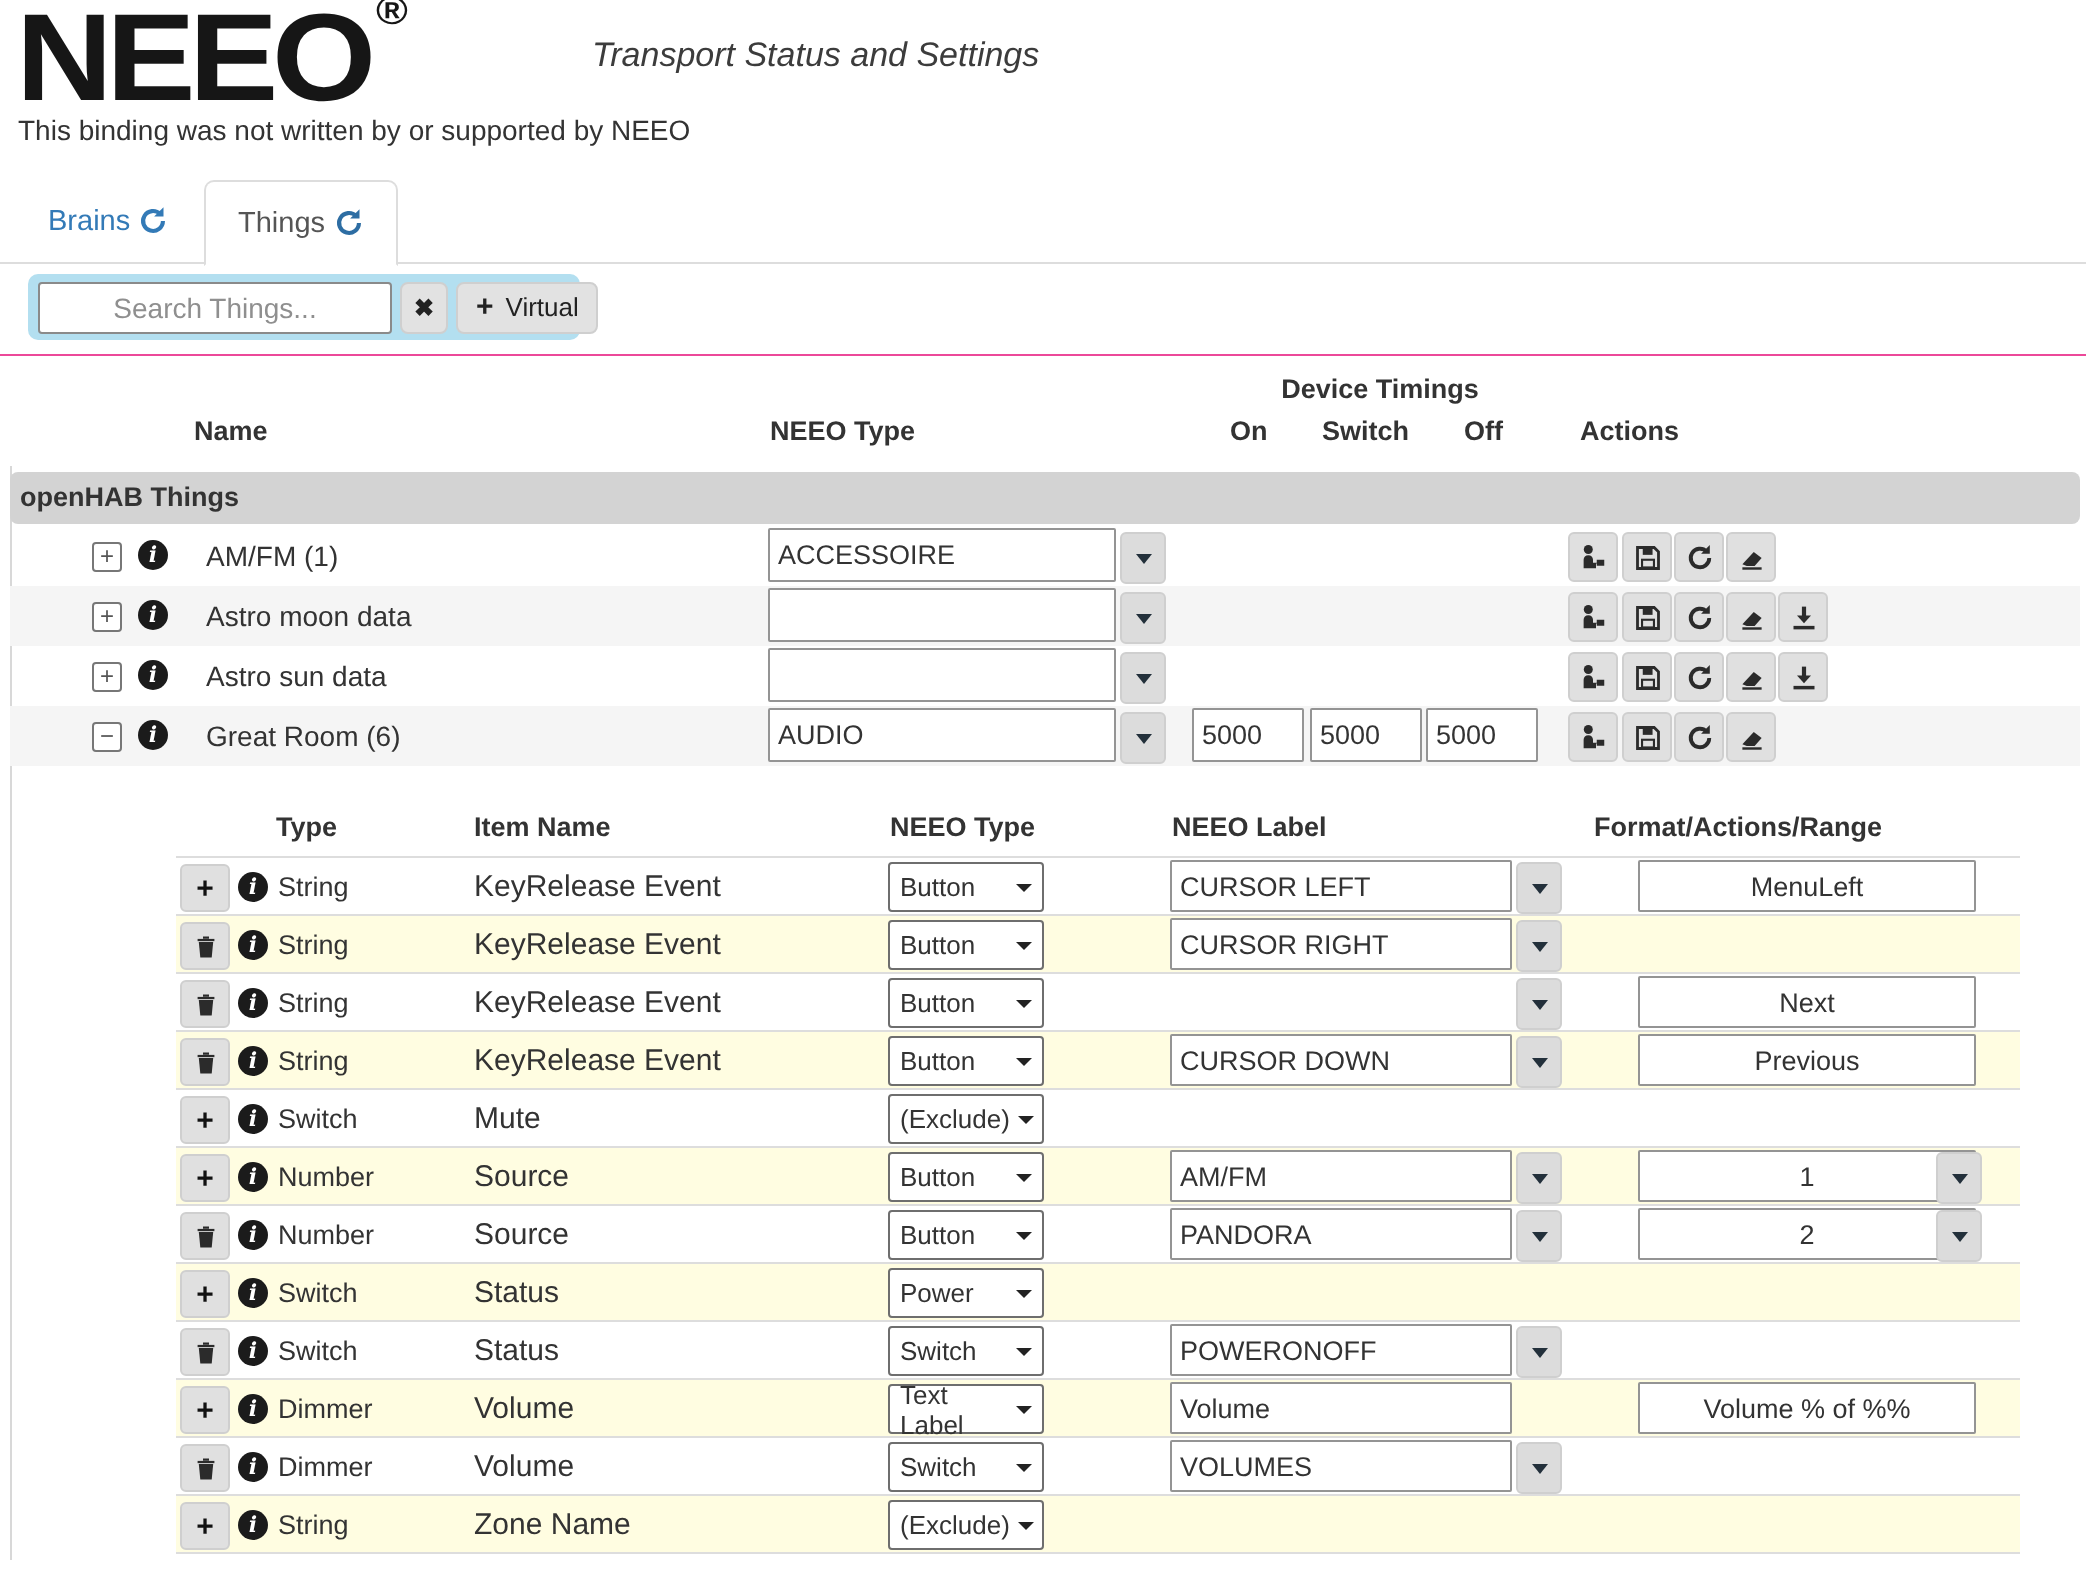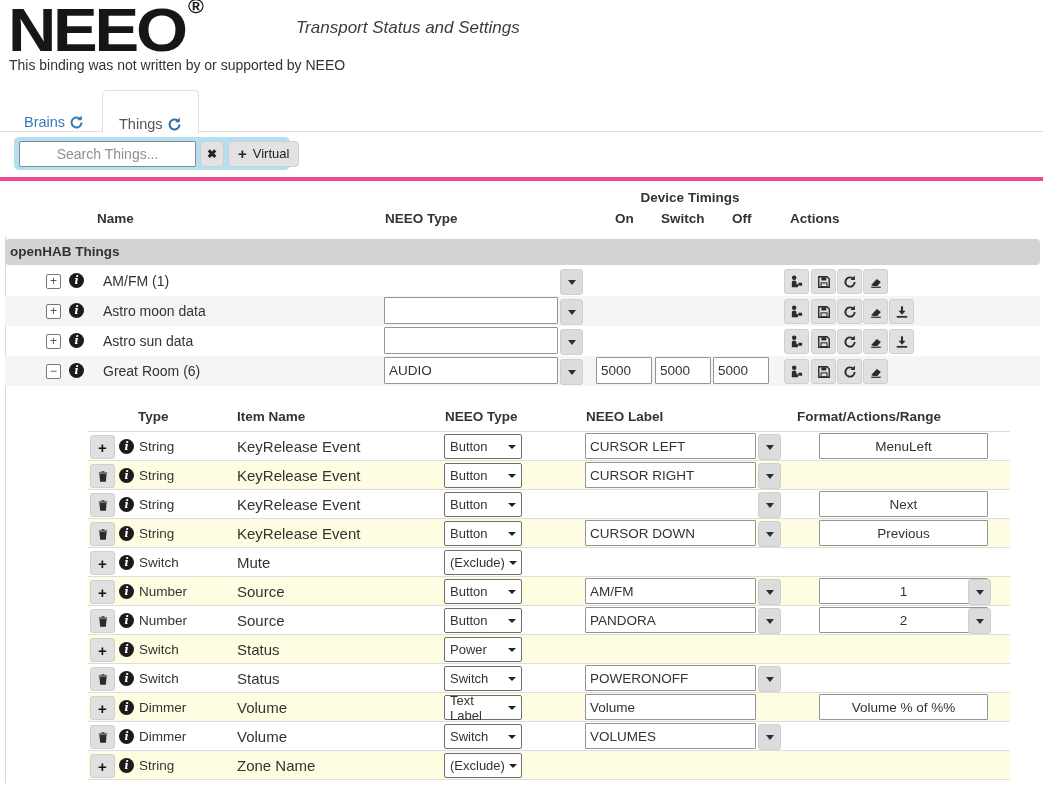--- a/index.html
+++ b/index.html
@@ -8,40 +8,40 @@
     font-family:"Liberation Sans", sans-serif;color:#333;overflow:hidden;
   }
   
   .logo{position:absolute;left:8px;top:-6px;font-size:62px;font-weight:bold;
         letter-spacing:-3px;color:#161616;transform:scaleX(1.08);transform-origin:left top;}
   .logo .reg{font-size:20px;vertical-align:38px;letter-spacing:0;margin-left:3px;}
   .subtitle{position:absolute;left:296px;top:18px;font-size:17px;font-style:italic;color:#3c3c3c;}
   .disclaimer{position:absolute;left:9px;top:57px;font-size:14px;color:#333;}
   
   .tabbar{position:absolute;left:0;top:90px;width:1043px;height:41px;border-bottom:1px solid #ddd;}
-  .tab{position:absolute;top:1px;height:39px;display:flex;align-items:flex-end;gap:4px;
+  .tab{position:absolute;top:1px;height:39px;display:flex;align-items:center;gap:4px;
        padding:0 16px;font-size:14.5px;cursor:pointer;}
   .tab.inactive{left:8px;color:#337ab7;}
   .tab.active{left:102px;background:#fff;border:1px solid #ddd;border-bottom:1px solid #fff;
        border-radius:5px 5px 0 0;color:#555;top:0;height:41px;}
   .ref-ic{width:15px;height:15px;display:inline-block;}
   
   .search-panel{position:absolute;left:14px;top:137px;width:266px;height:33px;
        background:#b3dff0;border-radius:5px;display:flex;align-items:center;padding:0 5px;gap:4px;}
   .search-input{width:165px;height:24px;border:1px solid #8a8a8a;border-radius:2px;
        font-size:14px;padding:0 5px;color:#333;font-family:inherit;text-align:center;}
   .search-input::placeholder{color:#8f8f8f;}
   .gbtn{background:#e2e2e2;border:1px solid #cfcfcf;border-radius:4px;height:26px;
        display:flex;align-items:center;justify-content:center;font-size:13px;color:#222;
        cursor:pointer;font-family:inherit;}
   .btn-x{width:24px;font-weight:bold;font-size:12px;}
   .btn-virtual{padding:0 9px;gap:6px;}
   .btn-virtual .plus{font-weight:bold;font-size:15px;}
   
-  .tablewrap{position:absolute;left:0;top:177px;width:1043px;height:610px;border-top:4px solid #ec4899;}
+  .tablewrap{position:absolute;left:0;top:177px;width:1043px;height:610px;border-top:1px solid #ec4899;}
   .vline{position:absolute;left:5px;top:55px;width:1px;height:547px;background:#d8d8d8;}
   .hcell{position:absolute;font-size:13.5px;font-weight:bold;color:#333;white-space:nowrap;}
   .sectionbar{position:absolute;left:5px;top:58px;width:1035px;height:26px;background:#d3d3d3;
        border-radius:4px;line-height:26px;font-weight:bold;font-size:13.5px;padding-left:5px;
        box-sizing:border-box;}
   .mrow{position:absolute;left:5px;width:1035px;height:30px;}
   .mrow.alt{background:#f5f5f5;}
   .mrow .name{position:absolute;left:98px;line-height:30px;font-size:14px;white-space:nowrap;}
   .expand{position:absolute;left:41px;top:8px;width:13px;height:13px;border:1px solid #777;
        border-radius:2px;color:#555;font-size:12px;line-height:12px;text-align:center;
@@ -136,20 +136,21 @@
   <div class="hcell" style="left:661px;top:30px;">Switch</div>
   <div class="hcell" style="left:732px;top:30px;">Off</div>
   <div class="hcell" style="left:790px;top:30px;">Actions</div>
 
   <div class="sectionbar">openHAB Things</div>
 
   <div class="mrow" style="top:85px;">
     <span class="expand">+</span>
     <span class="info">i</span>
     <span class="name">AM/FM (1)</span>
+    <input class="tinput type-in" value="ACCESSOIRE" style="">
     <span class="caretbtn type-caret">
         <i></i>
       </span>
     <span class="abtn a1">
         <svg viewBox="0 0 16 16" width="15" height="15">
           <circle cx="5.5" cy="4" r="2.4" fill="#2b2b2b"></circle>
           <path d="M3 14V9.5C3 7.9 4 7 5.5 7S8 7.9 8 9.5V11h2v-1.6h4v3.2h-4V11.4H9.6V14z" fill="#2b2b2b"></path>
         </svg>
       </span>
     <span class="abtn a2">

